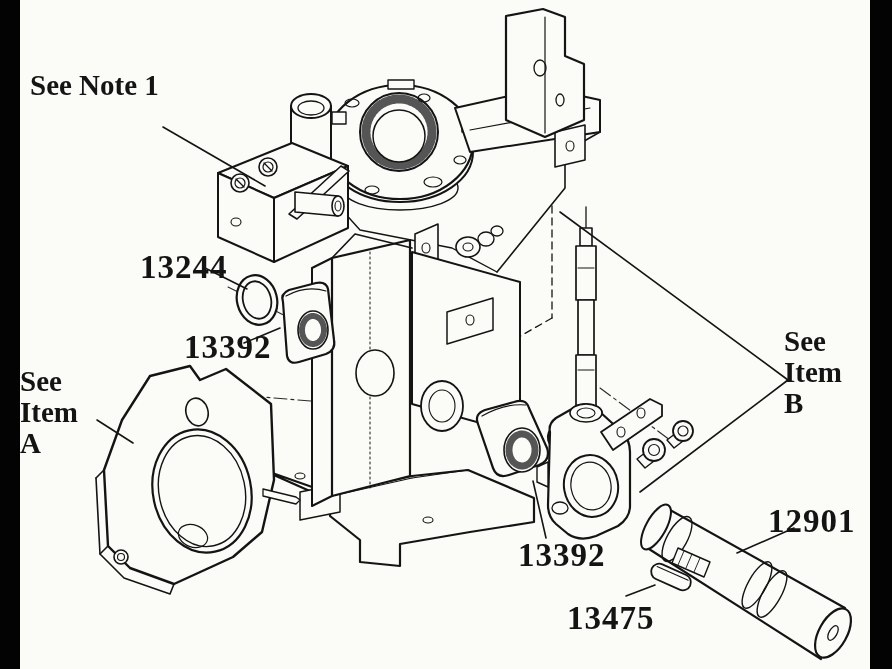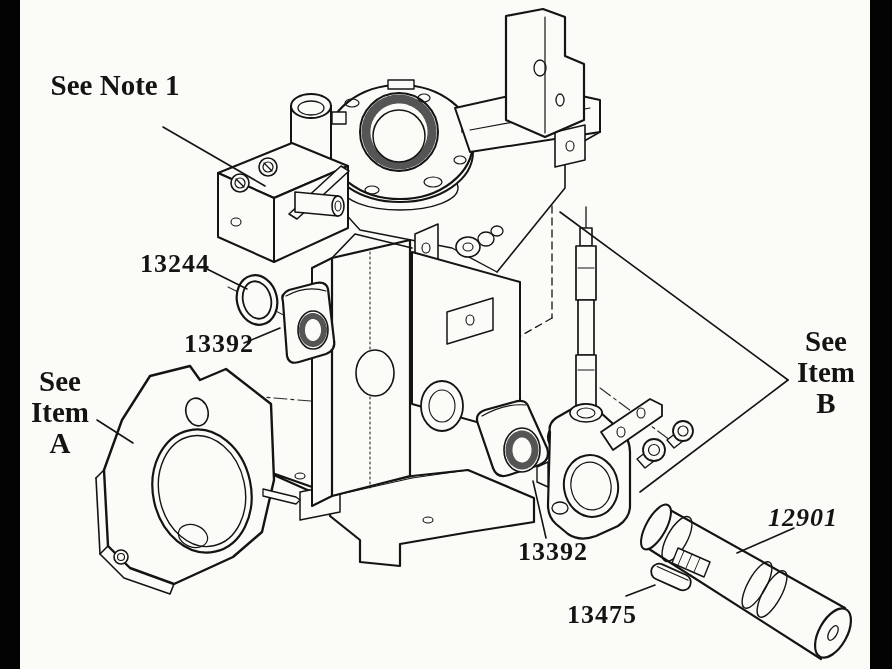--- a/index.html
+++ b/index.html
@@ -4,22 +4,22 @@
 <style>
   html,body{margin:0;padding:0;background:#ffffff;}
   #stage{position:relative;width:892px;height:669px;background:#fbfcf8;overflow:hidden;
          font-family:"Liberation Serif","DejaVu Serif",serif;}
   .sidebar{position:absolute;top:0;height:669px;background:#030303;}
   #bar-left{left:0;width:20px;}
   #bar-right{left:870px;width:22px;}
   svg{position:absolute;left:0;top:0;}
   .label{position:absolute;font-weight:bold;color:#141414;white-space:nowrap;}
   .label .ln{display:block;}
-  .callout-multi{text-align:center;}
-  .num{font-size:26px;letter-spacing:1px;}
+  .callout-multi{text-align:left;}
+  .num{font-size:33px;letter-spacing:1px;}
   .see{font-size:29px;line-height:31px;}
 </style>
 </head>
 <body>
 
 <div id="stage">
 
   <svg width="892" height="669" viewBox="0 0 892 669">
     <g fill="none" stroke="#141414" stroke-width="1.6" stroke-linejoin="round" stroke-linecap="round">
 
@@ -253,19 +253,19 @@
   </div>
 
   <div class="label callout-multi see" style="left:784px;top:326px;width:84px;">
     <span class="ln">See</span>
     <span class="ln">Item</span>
     <span class="ln">B</span>
   </div>
 
   <div class="label num" style="left:518px;top:537px;">13392</div>
 
-  <div class="label num" style="left:768px;top:503px;font-style:italic;">12901</div>
+  <div class="label num" style="left:768px;top:503px;">12901</div>
 
   <div class="label num" style="left:567px;top:600px;">13475</div>
 
   <div class="sidebar" id="bar-left"></div>
   <div class="sidebar" id="bar-right"></div>
 </div>
 
 </body></html>

